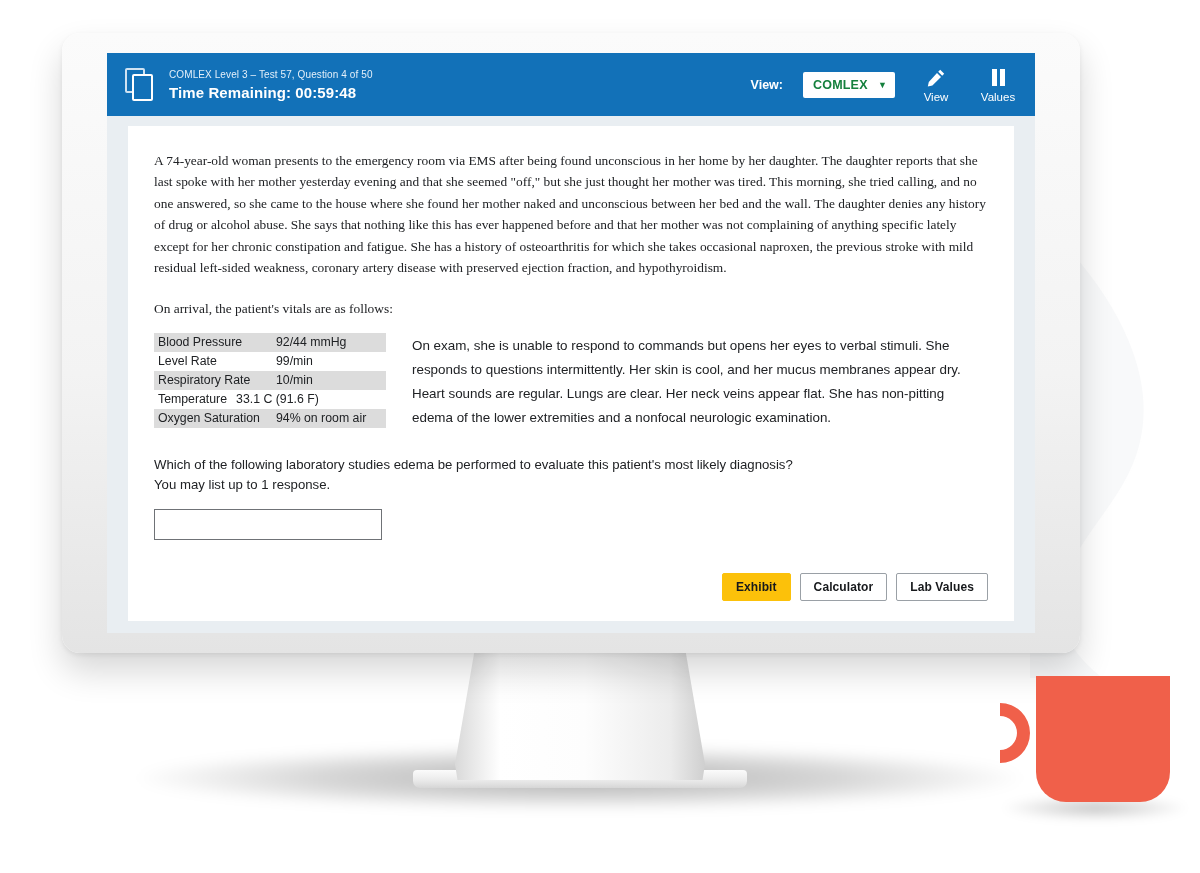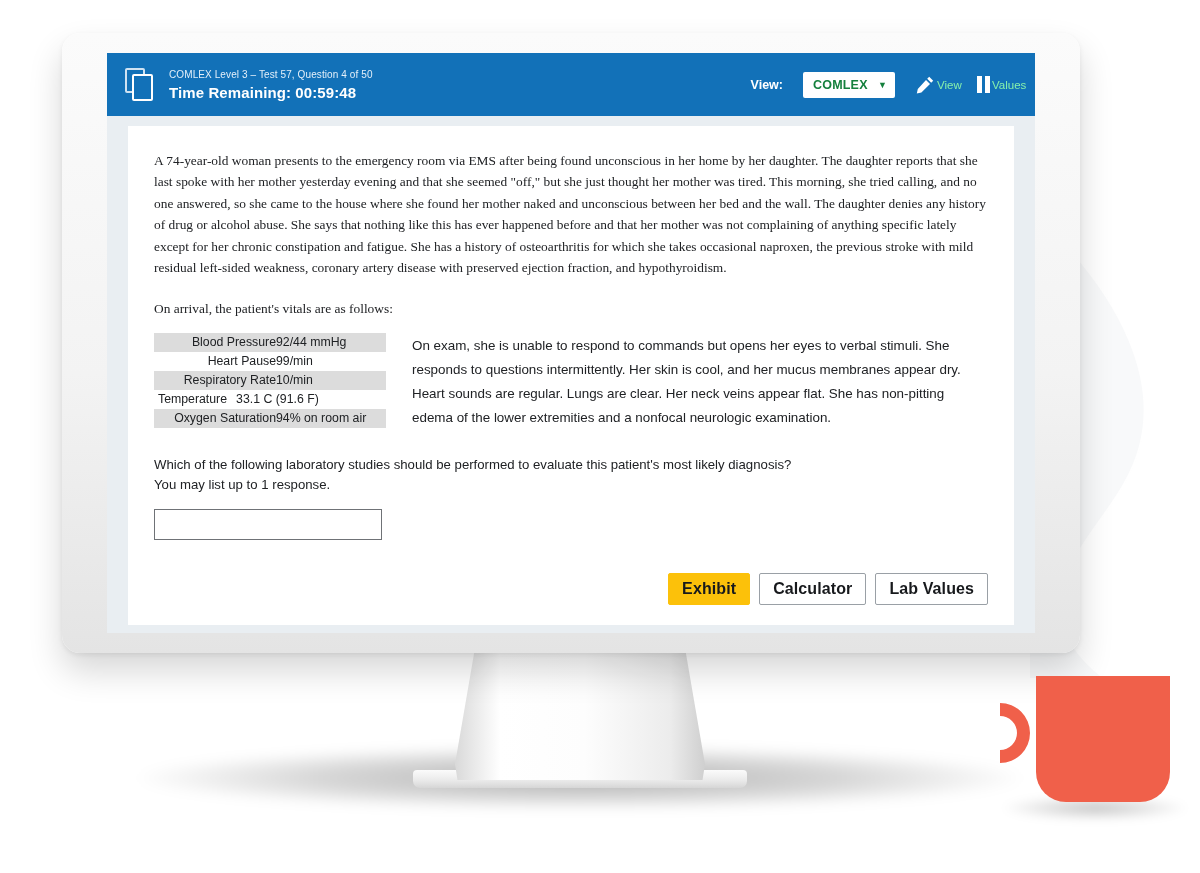--- a/index.html
+++ b/index.html
@@ -67,22 +67,22 @@
   .hdr-right { margin-left: auto; display: flex; align-items: center; gap: 20px; }
   .view-label { color: #ffffff; font-size: 12.5px; font-weight: bold; }
   .view-select {
     background: #ffffff; color: #15803d; font-size: 12.5px; font-weight: bold;
     border: none; border-radius: 2px; height: 26px; min-width: 92px;
     display: flex; align-items: center; justify-content: space-between;
     padding: 0 8px 0 10px; letter-spacing: .2px; cursor: pointer;
   }
   .view-select .caret { font-size: 9px; margin-left: 10px; }
   .hdr-tool {
-    display: flex; align-items: center; gap: 2px;
-    color: #86efac; cursor: pointer; width: 42px;
+    display: flex; flex-direction: column; align-items: center; gap: 2px;
+    color: #ffffff; cursor: pointer; width: 42px;
   }
   .hdr-tool .glyph { height: 22px; display: flex; align-items: center; justify-content: center; }
   .hdr-tool .cap { font-size: 11.5px; }
   .pause-glyph { display: flex; gap: 3px; }
   .pause-glyph i { display: block; width: 5px; height: 17px; background: #fff; }
 
   
   .content-wrap { padding: 10px 21px 0 21px; }
   .content-card {
     background: #ffffff; padding: 24px 26px 20px 26px; min-height: 440px;
@@ -92,35 +92,35 @@
   }
   .para.vitals-intro { margin-top: 20px; }
 
   .mid-row { display: flex; gap: 26px; margin-top: 13px; }
   .vitals { width: 232px; flex: 0 0 auto; }
   .vitals .vrow {
     display: flex; font-size: 12.3px; color: #202225; line-height: 19px; padding: 0 4px;
     height: 19px; align-items: center;
   }
   .vitals .vrow.shaded { background: #dcdcdc; }
-  .vitals .vrow .vk { width: 118px; flex: 0 0 auto; text-align: right; }
+  .vitals .vrow .vk { width: 118px; flex: 0 0 auto; }
   .vitals .vrow .vv { flex: 1; }
   .vitals .vrow.temp .vk { width: auto; margin-right: 9px; }
   .exam { flex: 1; font-size: 13.4px; color: #202225; line-height: 24px; padding-top: 1px; }
 
   .qblock { margin-top: 25px; }
   .qline { font-size: 13.2px; color: #202225; line-height: 20px; }
   .answer-box {
     margin-top: 14px; width: 228px; height: 31px;
     border: 1px solid #6f7276; background: #ffffff;
   }
 
   .tool-row { display: flex; justify-content: flex-end; gap: 9px; margin-top: 33px; }
   .tbtn {
-    font-size: 16px; font-weight: bold; color: #17191c;
+    font-size: 12px; font-weight: bold; color: #17191c;
     background: #ffffff; border: 1px solid #9aa0a6; border-radius: 2px;
     padding: 6px 13px; cursor: pointer; letter-spacing: .1px;
   }
   .tbtn.primary { background: #fcc10a; border-color: #fcc10a; }
 
   
   .mug { position: absolute; left: 990px; top: 668px; width: 195px; height: 145px; }
   .mug-shadow {
     position: absolute; left: 1000px; top: 795px; width: 190px; height: 26px;
     background: radial-gradient(ellipse at center, rgba(0,0,0,0.22) 0%, rgba(0,0,0,0.0) 70%);
@@ -188,41 +188,41 @@
 
           <div class="para vitals-intro">On arrival, the patient's vitals are as follows:</div>
 
           <div class="mid-row">
             <div class="vitals">
               <div class="vrow shaded">
                 <span class="vk">Blood Pressure</span>
                 <span class="vv">92/44 mmHg</span>
               </div>
               <div class="vrow">
-                <span class="vk">Heart Pause</span>
+                <span class="vk">Level Rate</span>
                 <span class="vv">99/min</span>
               </div>
               <div class="vrow shaded">
                 <span class="vk">Respiratory Rate</span>
                 <span class="vv">10/min</span>
               </div>
               <div class="vrow temp">
                 <span class="vk">Temperature</span>
                 <span class="vv">33.1 C (91.6 F)</span>
               </div>
               <div class="vrow shaded">
                 <span class="vk">Oxygen Saturation</span>
                 <span class="vv">94% on room air</span>
               </div>
             </div>
             <div class="exam">On exam, she is unable to respond to commands but opens her eyes to verbal stimuli. She responds to questions intermittently. Her skin is cool, and her mucus membranes appear dry. Heart sounds are regular. Lungs are clear. Her neck veins appear flat. She has non-pitting edema of the lower extremities and a nonfocal neurologic examination.</div>
           </div>
 
           <div class="qblock">
-            <div class="qline">Which of the following laboratory studies should be performed to evaluate this patient's most likely diagnosis?</div>
+            <div class="qline">Which of the following laboratory studies edema be performed to evaluate this patient's most likely diagnosis?</div>
             <div class="qline">You may list up to 1 response.</div>
             <input class="answer-box" type="text" placeholder="" style="">
           </div>
 
           <div class="tool-row">
             <button class="tbtn primary">Exhibit</button>
             <button class="tbtn">Calculator</button>
             <button class="tbtn">Lab Values</button>
           </div>
 

